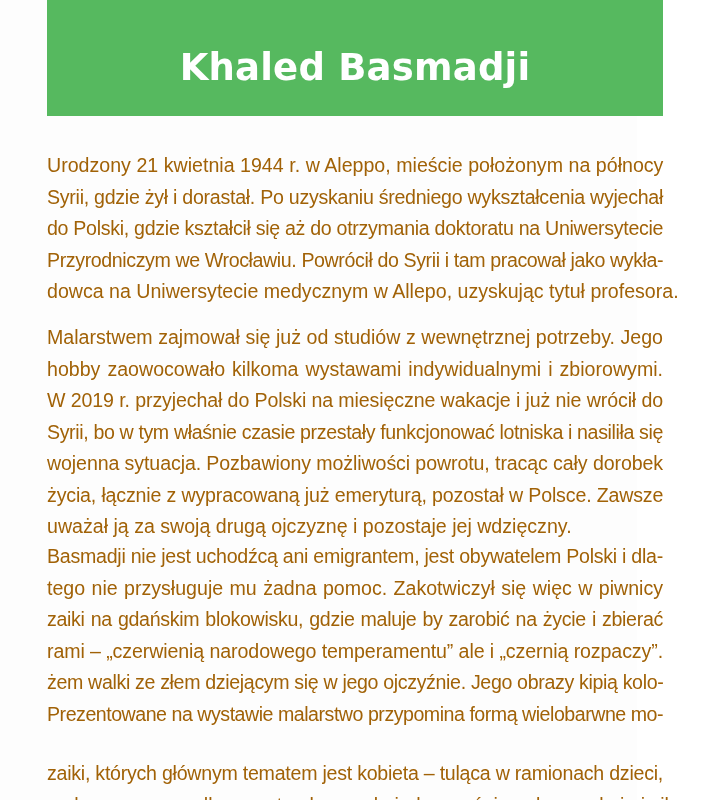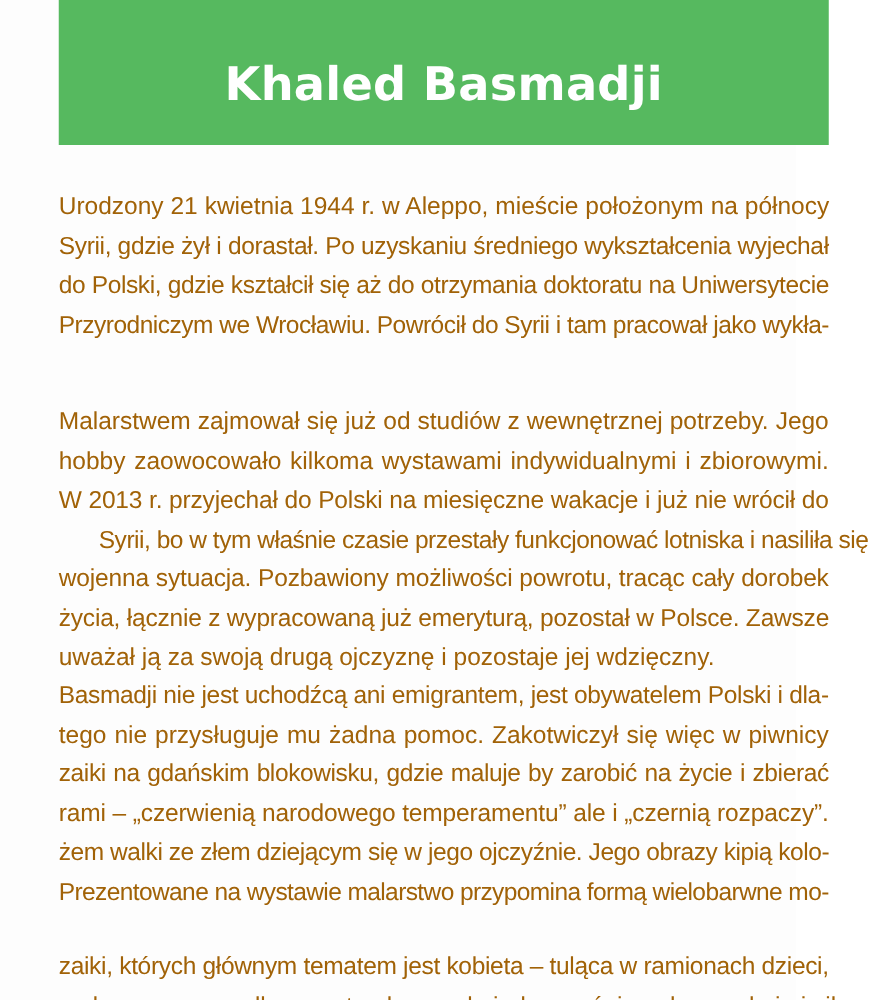--- a/index.html
+++ b/index.html
@@ -71,27 +71,28 @@
 
   <div class="title-banner">
     <h1>Khaled Basmadji</h1>
   </div>
 
   <div class="body-text" id="para-1">
     <span class="line" style="display: block; word-spacing: 0.1px;">Urodzony 21 kwietnia 1944 r. w Aleppo, mieście położonym na północy</span>
     <span class="line" style="display: block; word-spacing: 0px; letter-spacing: -0.27027px;">Syrii, gdzie żył i dorastał. Po uzyskaniu średniego wykształcenia wyjechał</span>
     <span class="line" style="display: block; word-spacing: 0px; letter-spacing: -0.297297px;">do Polski, gdzie kształcił się aż do otrzymania doktoratu na Uniwersytecie</span>
     <span class="line" style="display: block; word-spacing: 0px; letter-spacing: -0.388889px;">Przyrodniczym we Wrocławiu. Powrócił do Syrii i tam pracował jako wykła-</span>
+    <span class="line last">dowca na Uniwersytecie medycznym w Allepo, uzyskując tytuł profesora.</span>
   </div>
 
   <div class="body-text" id="para-2">
     <span class="line" style="display: block; word-spacing: 0.111111px;">Malarstwem zajmował się już od studiów z wewnętrznej potrzeby. Jego</span>
     <span class="line" style="display: block; word-spacing: 1.5px;">hobby zaowocowało kilkoma wystawami indywidualnymi i zbiorowymi.</span>
-    <span class="line" style="display: block; word-spacing: 0px; letter-spacing: -0.111111px;">W 2013 r. przyjechał do Polski na miesięczne wakacje i już nie wrócił do</span>
-    <span class="line" style="display: block; word-spacing: 0px; letter-spacing: -0.376623px; margin-left: 32px;">Syrii, bo w tym właśnie czasie przestały funkcjonować lotniska i nasiliła się</span>
+    <span class="line" style="display: block; word-spacing: 0px; letter-spacing: -0.111111px;">W 2019 r. przyjechał do Polski na miesięczne wakacje i już nie wrócił do</span>
+    <span class="line" style="display: block; word-spacing: 0px; letter-spacing: -0.376623px;">Syrii, bo w tym właśnie czasie przestały funkcjonować lotniska i nasiliła się</span>
     <span class="line" style="display: block; word-spacing: 0px; letter-spacing: -0.102941px;">wojenna sytuacja. Pozbawiony możliwości powrotu, tracąc cały dorobek</span>
     <span class="line" style="display: block; word-spacing: 0px; letter-spacing: -0.15942px;">życia, łącznie z wypracowaną już emeryturą, pozostał w Polsce. Zawsze</span>
     <span class="line last">uważał ją za swoją drugą ojczyznę i pozostaje jej wdzięczny.</span>
   </div>
 
   <div class="body-text" id="para-3">
     <span class="line" style="display: block; word-spacing: 0px; letter-spacing: -0.263889px;">Basmadji nie jest uchodźcą ani emigrantem, jest obywatelem Polski i dla-</span>
     <span class="line" style="display: block; word-spacing: 0.9px;">tego nie przysługuje mu żadna pomoc. Zakotwiczył się więc w piwnicy</span>
     <span class="line" style="display: block; word-spacing: 0px; letter-spacing: -0.309859px;">zaiki na gdańskim blokowisku, gdzie maluje by zarobić na życie i zbierać</span>
     <span class="line" style="display: block; word-spacing: 0px; letter-spacing: -0.101449px;">rami – „czerwienią narodowego temperamentu” ale i „czernią rozpaczy”.</span>

